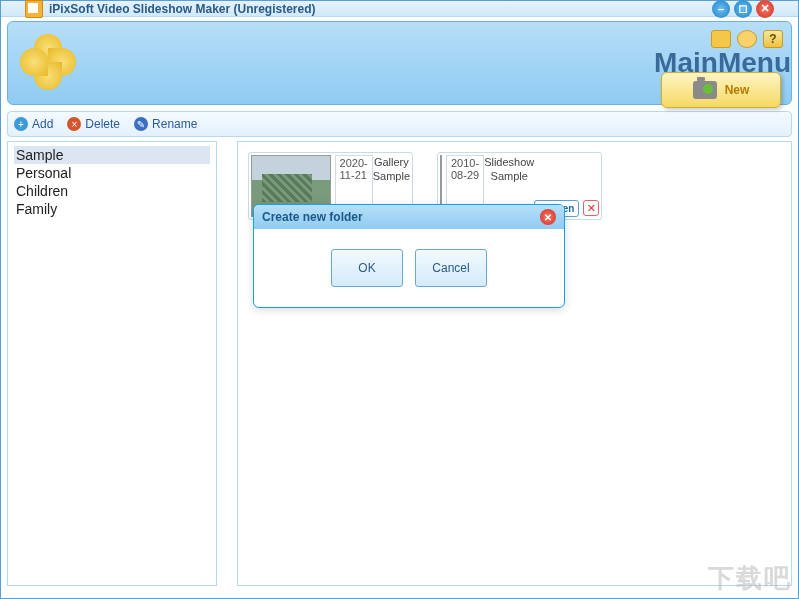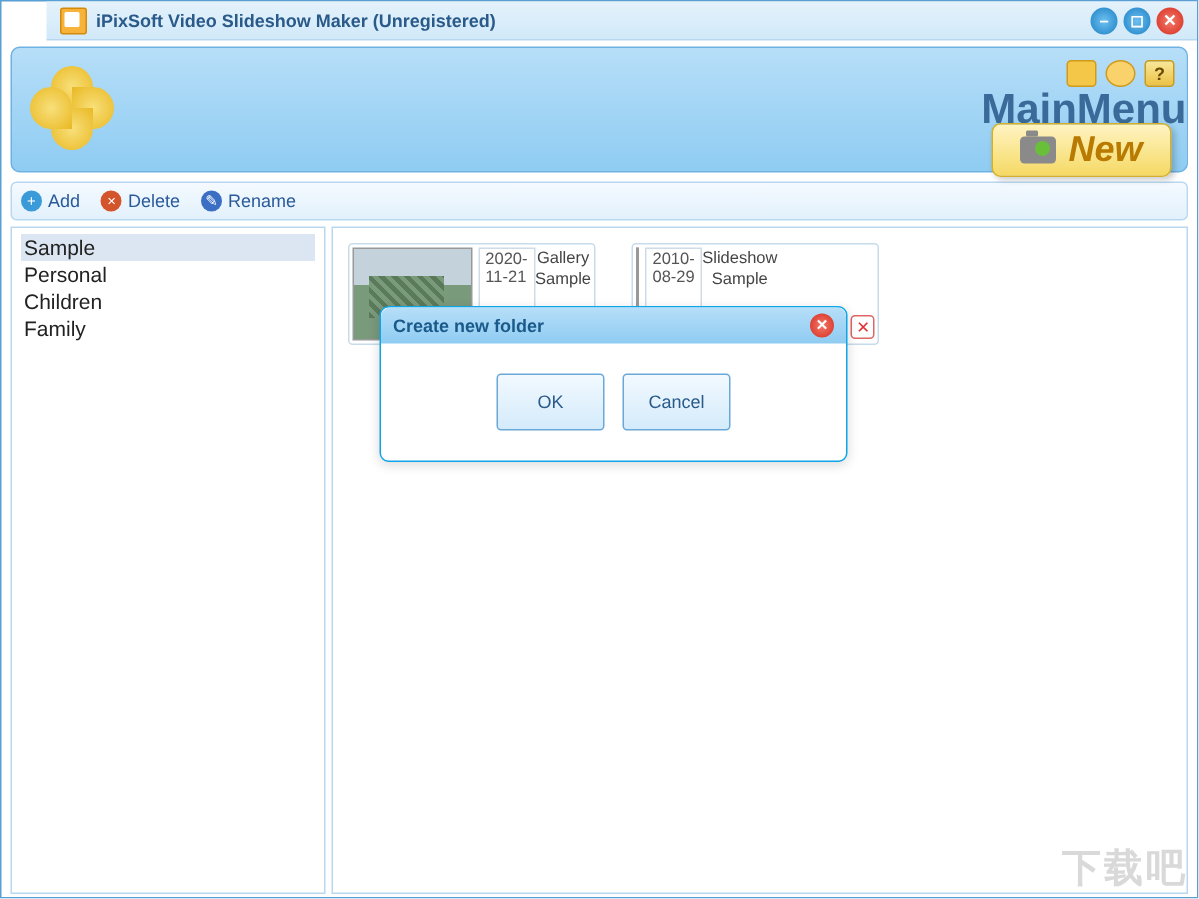--- a/index.html
+++ b/index.html
@@ -1,20 +1,20 @@
 <!DOCTYPE html>
 <html><head>
 <meta charset="utf-8">
 <style>
 * { box-sizing: border-box; margin: 0; padding: 0; font-family: Tahoma, Arial, sans-serif; }
 body { width: 799px; height: 599px; background: #fff; position: relative; overflow: hidden; }
 
 .window { width: 799px; height: 599px; border: 1px solid #5a9fd4; background: #fff; position: relative; }
 
-.titlebar { height: 26px; background: linear-gradient(#e4f2fb, #d1e9f9); display: flex; align-items: center; padding: 0 9px; border-bottom: 1px solid #b8d8ef; margin-left: 30px; }
+.titlebar { height: 16px; background: linear-gradient(#e4f2fb, #d1e9f9); display: flex; align-items: center; padding: 0 24px; border-bottom: 1px solid #b8d8ef; }
 .titlebar .app-icon { width: 18px; height: 18px; background: #f7b239; border: 1px solid #d48a0a; border-radius: 2px; margin-right: 6px; position: relative; }
 .titlebar .app-icon::after { content: ""; position: absolute; top: 2px; left: 2px; width: 10px; height: 10px; background: #fff; border-radius: 1px; }
 .titlebar .title { font-size: 12px; color: #2a5a8a; font-weight: bold; flex: 1; }
 .winbtns { display: flex; gap: 4px; }
 .winbtn { width: 18px; height: 18px; border-radius: 50%; display: flex; align-items: center; justify-content: center; font-size: 11px; color: #fff; font-weight: bold; cursor: pointer; }
 .winbtn.min { background: radial-gradient(#6ec0f0,#1a7fc4); }
 .winbtn.max { background: radial-gradient(#6ec0f0,#1a7fc4); }
 .winbtn.close { background: radial-gradient(#f47a6a,#d52b1e); }
 
 .header { height: 84px; background: linear-gradient(#b6def8, #8fccf2); border: 1px solid #6eb2e2; margin: 4px 6px 0 6px; border-radius: 6px; position: relative; display: flex; align-items: center; }
@@ -27,30 +27,30 @@
 .main-title { flex: 1; text-align: right; font-size: 28px; font-weight: bold; color: #3a6a99; }
 .header-icons { position: absolute; right: 8px; top: 8px; display: flex; gap: 6px; }
 .hicon { width: 20px; height: 18px; border-radius: 3px; cursor: pointer; }
 .hicon.note { background: #f5c748; border: 1px solid #d09a1a; }
 .hicon.user { background: #f9d26b; border-radius: 50%; border: 1px solid #d09a1a; }
 .hicon.help { background: linear-gradient(#f8e79a,#ecc244); border: 1px solid #c99a1c; display:flex;align-items:center;justify-content:center;font-size:12px;font-weight:bold;color:#6a4a00; }
 .new-btn { position: absolute; right: 10px; bottom: -4px; width: 120px; height: 36px; background: linear-gradient(#fff4c2,#f5d964); border: 1px solid #d6af2a; border-radius: 6px; display: flex; align-items: center; justify-content: center; gap: 8px; cursor: pointer; box-shadow: 2px 2px 4px rgba(0,0,0,0.2); }
 .new-btn .cam { width: 24px; height: 18px; background: #8a8a8a; border-radius: 3px; position: relative; }
 .new-btn .cam::before { content:""; position:absolute; top:-4px; left:4px; width:8px; height:4px; background:#8a8a8a; border-radius:1px;}
 .new-btn .cam::after { content:""; position:absolute; top:3px; right:4px; width:10px; height:10px; background:#6abf3a; border-radius:50%;}
-.new-btn span { font-size: 24px; font-weight: bold; color: #b87a00; font-style: italic; }
+.new-btn span { font-size: 12px; font-weight: bold; color: #b87a00; }
 
 .toolbar { height: 26px; margin: 6px 6px 0 6px; border: 1px solid #b8d8ef; border-radius: 4px; background: linear-gradient(#f4faff,#e2f1fc); display: flex; align-items: center; padding: 0 6px; gap: 14px; }
 .tbtn { display: flex; align-items: center; gap: 4px; font-size: 12px; color: #2a5a9a; cursor: pointer; }
 .tbtn .ti { width: 14px; height: 14px; border-radius: 50%; display:flex;align-items:center;justify-content:center;font-size:10px;color:#fff; }
 .tbtn.add .ti { background:#3a9bd8; }
 .tbtn.del .ti { background:#d4542c; }
 .tbtn.ren .ti { background:#3a6fc4; }
 
-.content { display: flex; margin: 4px 6px 6px 6px; height: 445px; gap: 4px; }
+.content { display: flex; margin: 4px 6px 6px 6px; height: 445px; gap: 20px; }
 .sidebar { width: 210px; border: 1px solid #b8d8ef; background: #fff; padding: 4px 6px; }
 .sidebar .item { font-size: 14px; color: #222; padding: 1px 2px; cursor: pointer; }
 .sidebar .item.selected { background: #dce6f2; }
 
 .main { flex: 1; border: 1px solid #b8d8ef; background: #fff; padding: 10px; position: relative; display: flex; gap: 24px; align-items: flex-start; }
 
 .card { width: 165px; border: 1px solid #c7dceb; border-radius: 3px; padding: 2px; display: flex; gap: 4px; background:#fff; }
 .thumb { width: 80px; height: 62px; background: #bbb; border: 1px solid #999; }
 .thumb.t1 { background: linear-gradient(#c4d2dc 40%, #7a9a7c 40%); position:relative; }
 .thumb.t1::after{content:"";position:absolute;top:18px;left:10px;width:50px;height:28px;background:repeating-linear-gradient(45deg,#5a7a5a,#5a7a5a 3px,#7a9a7c 3px,#7a9a7c 6px);}

